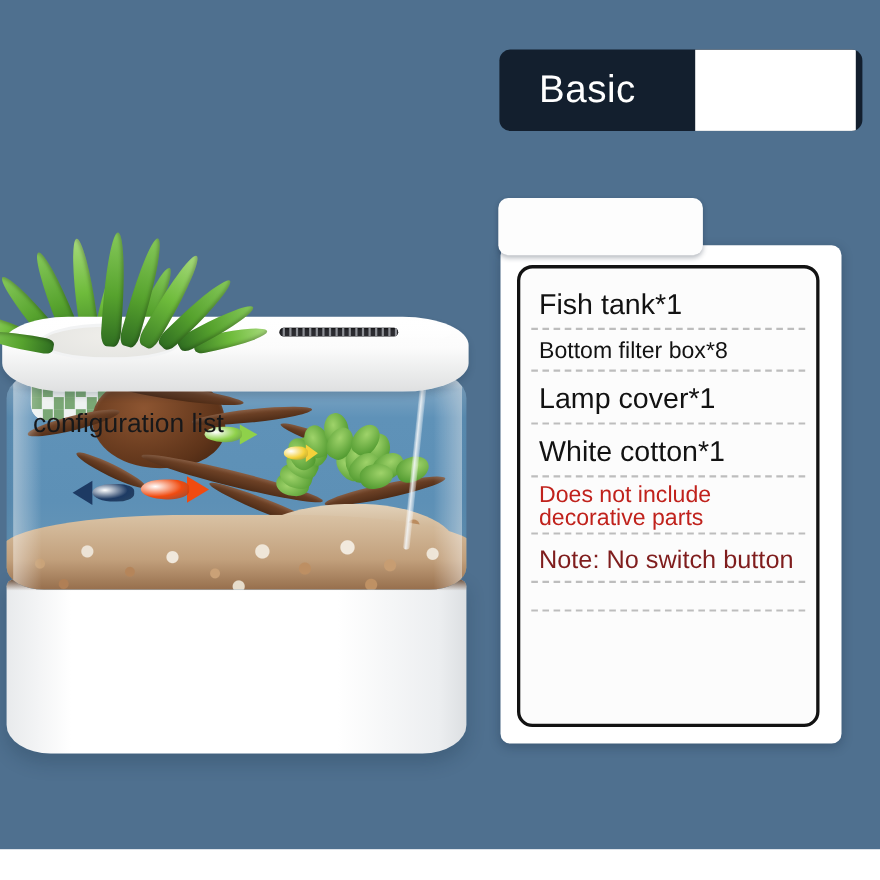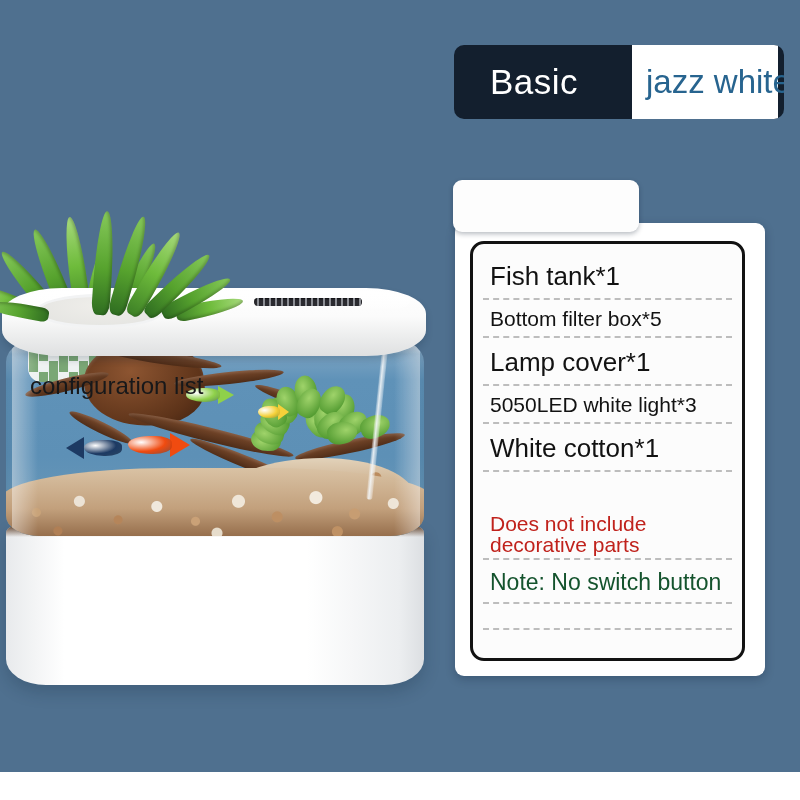--- a/index.html
+++ b/index.html
@@ -307,23 +307,22 @@
   }
   .list-row.lg  { font-size: 26px; height: 48px; }
   .list-row.md  { font-size: 21px; height: 38px; }
   .list-row.red { color: #c0221c; }
   .list-row.red.two-line {
     height: 52px;
     align-items: center;
     white-space: normal;
     line-height: 1.02;
     font-size: 21px;
-    margin-top: 36px;
-  }
-  .list-row.note { font-size: 23px; height: 44px; color: #14532d; text-align: center; }
+  }
+  .list-row.note { font-size: 23px; height: 44px; color: #7f1d1d; text-align: center; }
   .tail-rule {
     position: relative;
     height: 26px;
   }
 </style>
 </head>
 <body>
 
 <div id="stage">
 
@@ -488,39 +487,35 @@
     </div>
 
     <div class="base">
       <div class="base-seam"></div>
     </div>
   </div>
 
   <div class="banner">
     <div class="banner-white-box"></div>
     <div class="banner-basic">Basic</div>
-    <div class="banner-variant">jazz white</div>
   </div>
 
   <div class="config-tab"></div>
   <div class="config-tab-label">configuration list</div>
 
   <div class="list-panel">
     <div class="list-inner" id="list">
         <div class="list-row lg">
           <span>Fish tank*1</span>
         </div>
         <div class="list-row md">
-          <span>Bottom filter box*5</span>
+          <span>Bottom filter box*8</span>
         </div>
         <div class="list-row lg">
           <span>Lamp cover*1</span>
-        </div>
-        <div class="list-row md">
-          <span>5050LED white light*3</span>
         </div>
         <div class="list-row lg">
           <span>White cotton*1</span>
         </div>
         <div class="list-row red two-line">
           <span>Does not include decorative parts</span>
         </div>
         <div class="list-row note">
           <span>Note: No switch button</span>
         </div>

